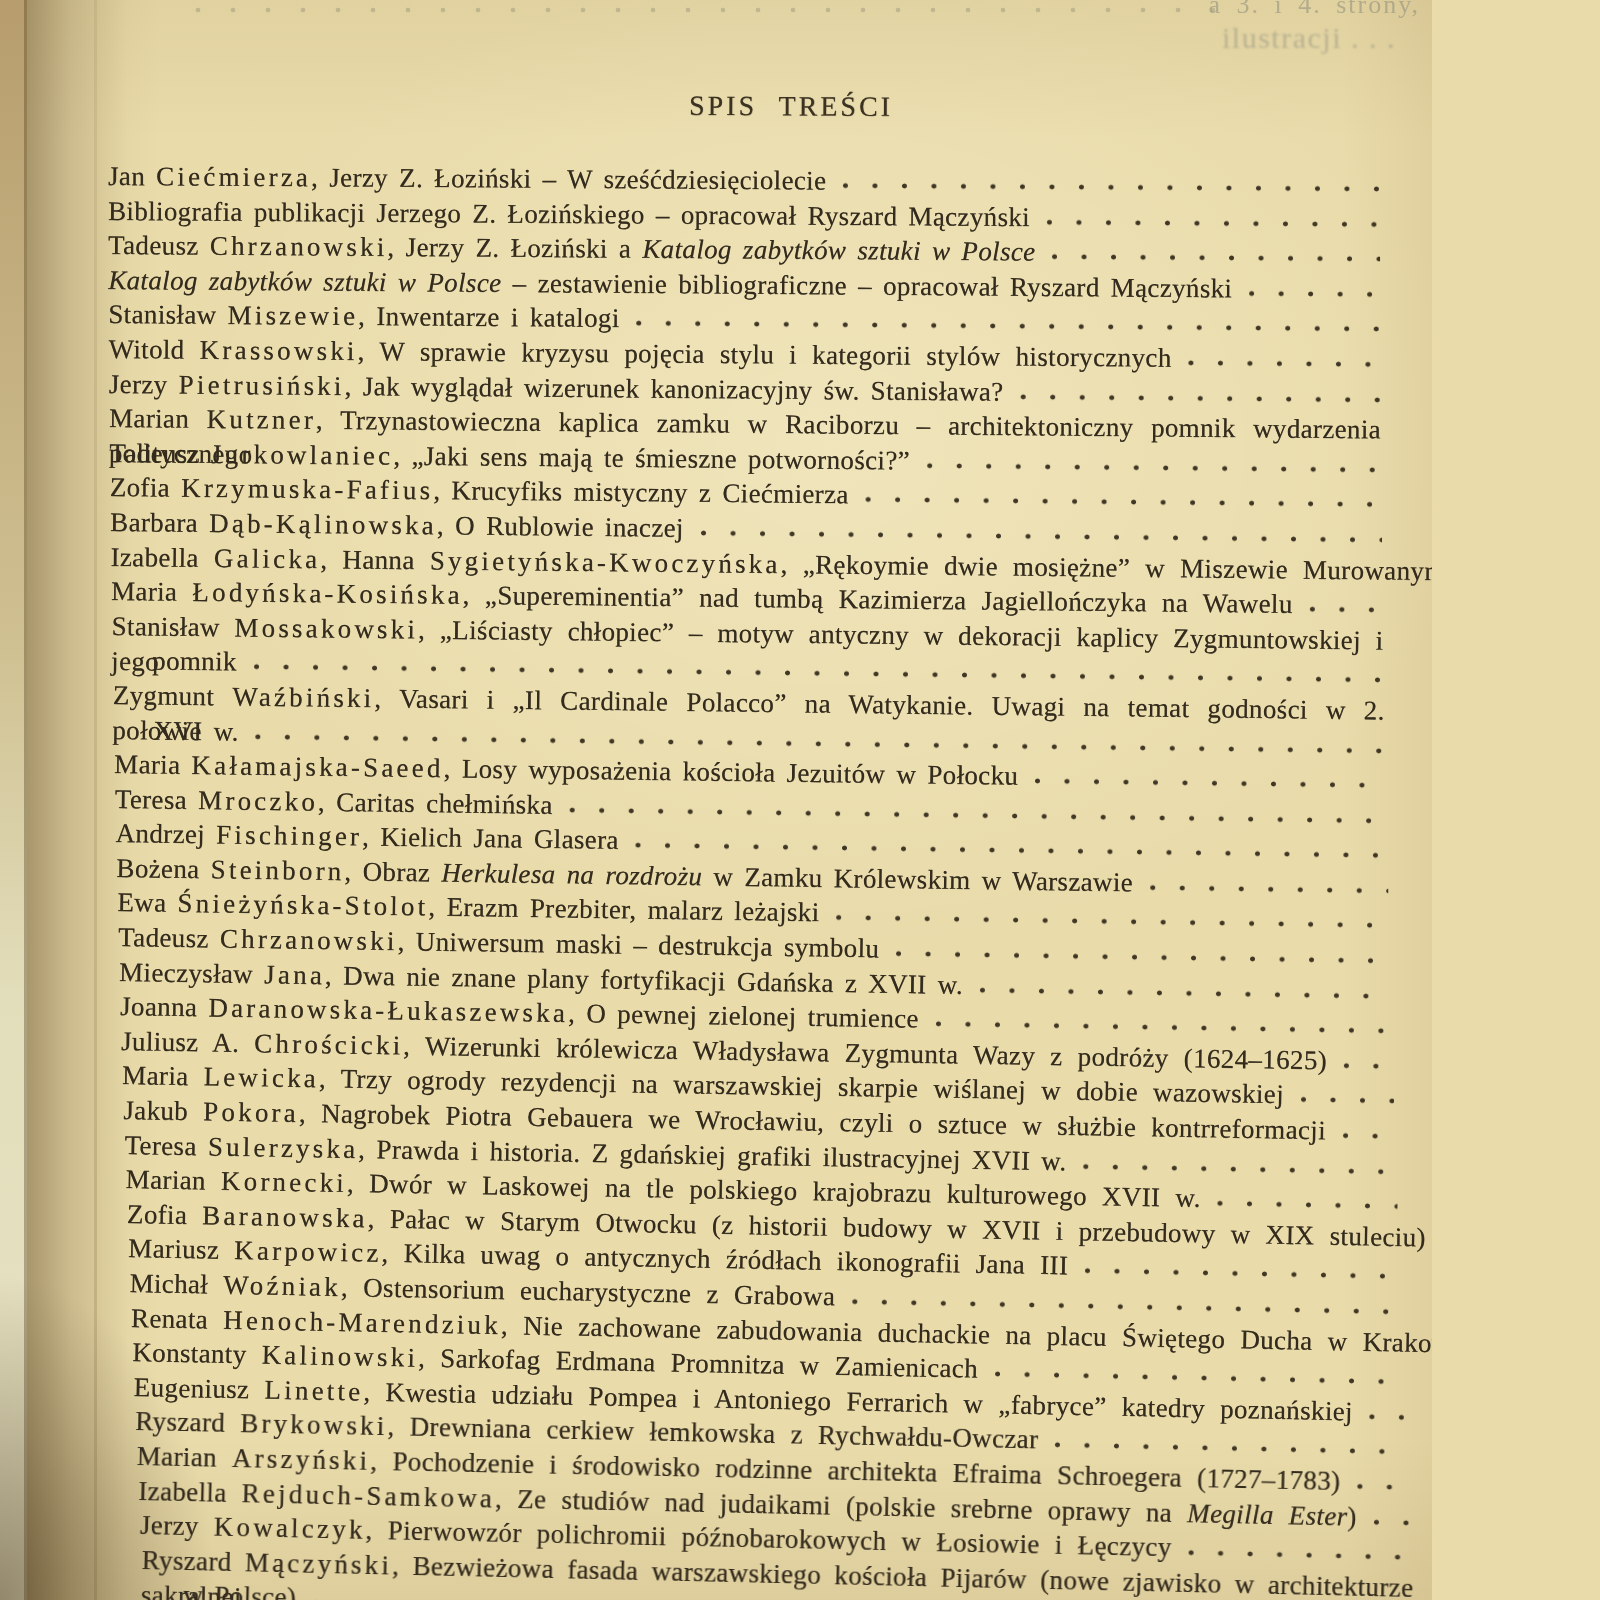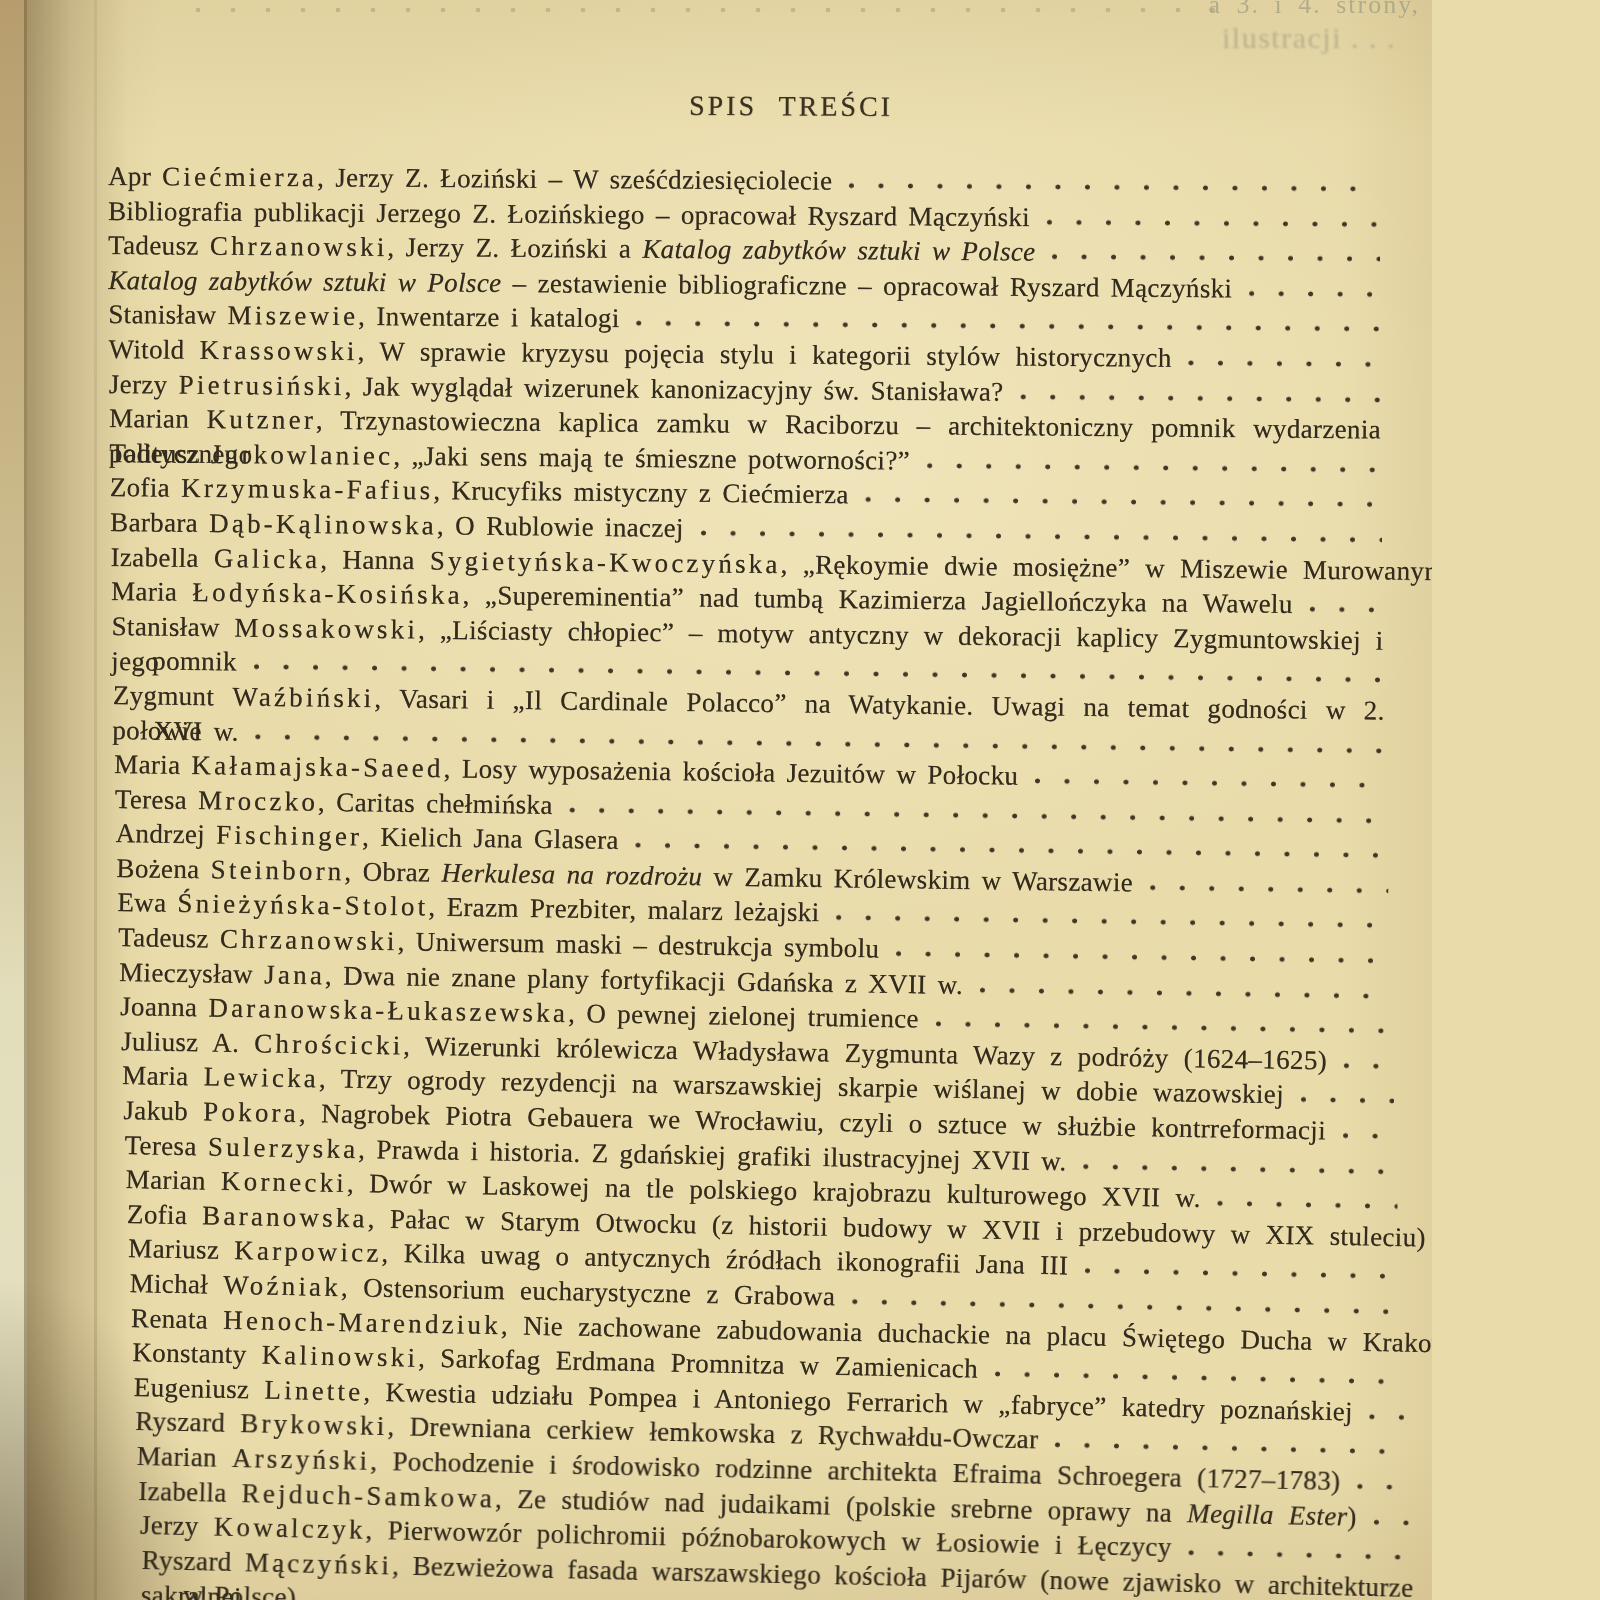--- a/index.html
+++ b/index.html
@@ -90,21 +90,21 @@
   <div class="edge-strip"></div>
   <div class="gutter"></div>
   <div class="corner-shadow"></div>
   <div class="crease"></div>
   <div class="ghost-dots"></div>
   <div class="ghost1">a 3. i 4. strony,</div>
   <div class="ghost2">ilustracji .  .  .</div>
   <h1 class="heading">SPIS TREŚCI</h1>
   <div class="toc">
       <div class="row" style="transform: translateX(0px) rotate(0.36deg);">
-        <span class="text"><span>Apr </span><span class="sp">Ciećmierza</span><span>, Jerzy Z. Łoziński – W sześćdziesięciolecie</span></span>
+        <span class="text"><span>Jan </span><span class="sp">Ciećmierza</span><span>, Jerzy Z. Łoziński – W sześćdziesięciolecie</span></span>
         <span class="dots"></span>
       </div>
       <div class="row" style="transform: translateX(0px) rotate(0.383deg);">
         <span class="text"><span>Bibliografia publikacji Jerzego Z. Łozińskiego – opracował Ryszard Mączyński</span></span>
         <span class="dots"></span>
       </div>
       <div class="row" style="transform: translateX(0.1px) rotate(0.405deg);">
         <span class="text"><span>Tadeusz </span><span class="sp">Chrzanowski</span><span>, Jerzy Z. Łoziński a </span><span class="it">Katalog zabytków sztuki w Polsce</span></span>
         <span class="dots"></span>
       </div>

